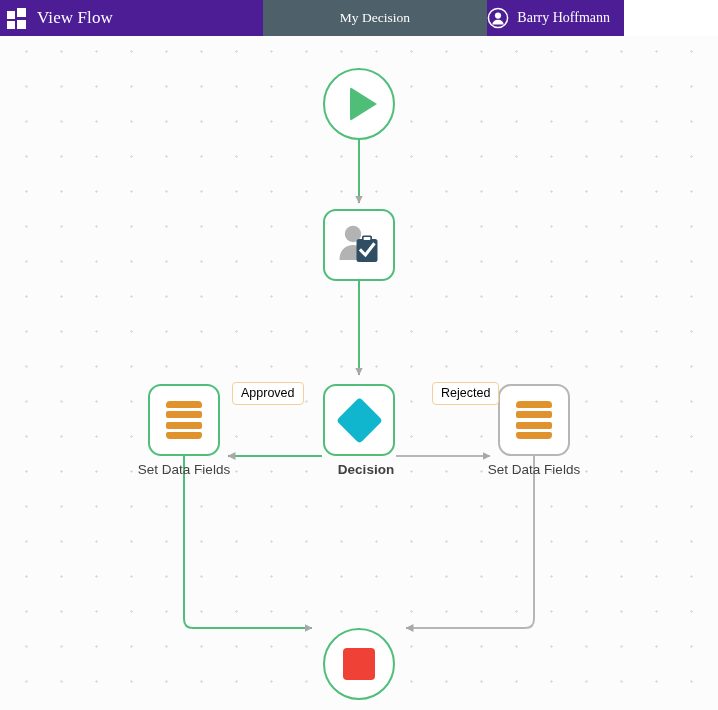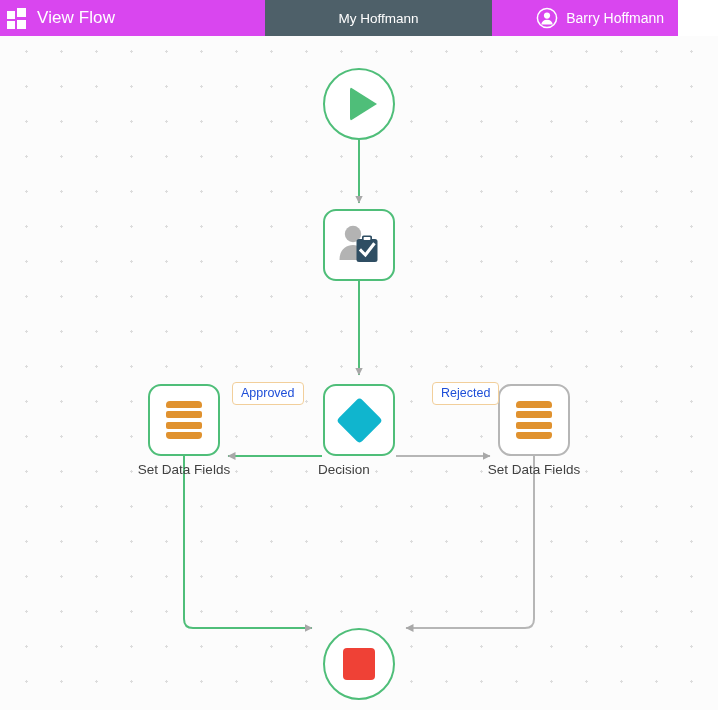--- a/index.html
+++ b/index.html
@@ -12,26 +12,27 @@
     height: 710px;
     font-family: "Liberation Sans", sans-serif;
     overflow: hidden;
     position: relative;
   }
 
   
   .header {
     position: absolute;
     top: 0; left: 0;
-    width: 678px;
+    width: 624px;
     height: 36px;
-    background: #d946ef;
+    background: #4c1d95;
     display: flex;
     align-items: stretch;
     z-index: 20;
+    font-family: Liberation Serif, serif;
   }
   .header-left {
     display: flex;
     align-items: center;
     width: 265px;
     padding-left: 7px;
     box-sizing: border-box;
   }
   .logo-icon {
     width: 22px;
@@ -186,21 +187,21 @@
   }
   .bars i.first { border-radius: 4px 4px 2px 2px; }
   .bars i.last  { border-radius: 2px 2px 4px 4px; }
 
   
   .edge-label {
     position: absolute;
     background: #ffffff;
     border: 1px solid #f2cf9b;
     border-radius: 4px;
-    color: #1d4ed8;
+    color: #000000;
     font-size: 12.5px;
     padding: 3px 8px 4px 8px;
     white-space: nowrap;
     z-index: 5;
   }
 </style>
 </head>
 <body>
 
 <div class="header">
@@ -209,21 +210,21 @@
     <span class="logo-icon">
       <i class="sq1"></i>
         <i class="sq2"></i>
         <i class="sq3"></i>
         <i class="sq4"></i>
     </span>
     <span class="app-title">View Flow</span>
   </div>
 
   <div class="header-tab">
-    <span>My Hoffmann</span>
+    <span>My Decision</span>
   </div>
 
   <div class="header-right">
     <span class="avatar">
       <svg width="22" height="22" viewBox="0 0 22 22">
         <circle cx="11" cy="11" r="9.6" fill="none" stroke="#ffffff" stroke-width="1.5"></circle>
         <circle cx="11" cy="8.6" r="3.1" fill="#ffffff"></circle>
         <path d="M5.2 17.6 a5.9 5.9 0 0 1 11.6 0 z" fill="#ffffff"></path>
       </svg>
     </span>
@@ -266,21 +267,21 @@
         <rect x="26" y="13.5" width="10" height="6" rx="1.6" fill="#2f4e63"></rect>
         <rect x="27.6" y="15" width="6.8" height="3" rx="0.8" fill="#ffffff"></rect>
         <path d="M25 28.5 L29.4 33 L37.5 22.5" fill="none" stroke="#ffffff" stroke-width="3.1" stroke-linecap="square" stroke-linejoin="miter"></path>
       </svg>
     </span>
   </div>
 
   <div class="node node-box" style="left:323px; top:348px;">
     <span class="diamond"></span>
   </div>
-  <div class="node-label" style="left:244px; top:426px;">Decision</div>
+  <div class="node-label" style="left:266px; top:426px;font-weight:bold;">Decision</div>
 
   <div class="node node-box" style="left:148px; top:348px;">
     <span class="bars">
       <i class="first"></i>
         <i></i>
         <i></i>
         <i class="last"></i>
     </span>
   </div>
   <div class="node-label" style="left:84px; top:426px;">Set Data Fields</div>

